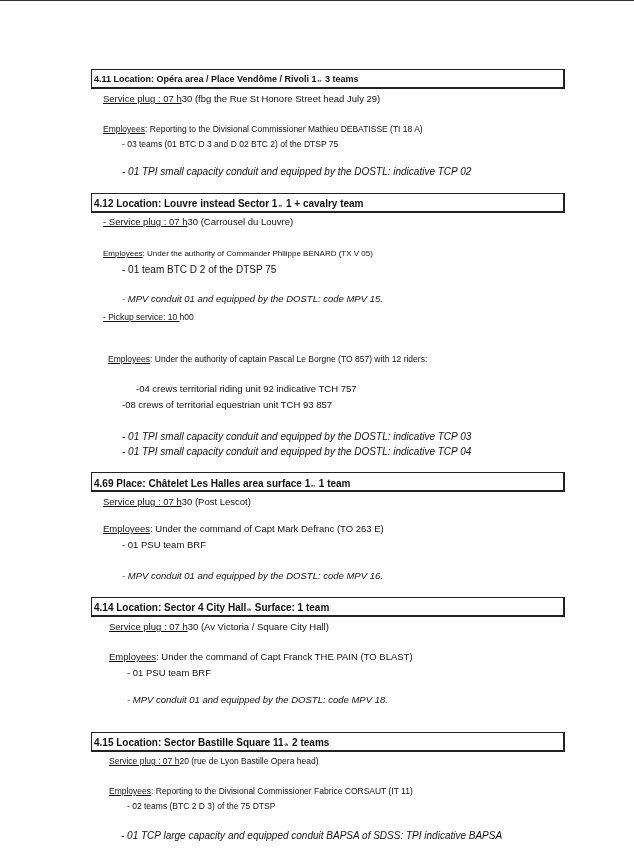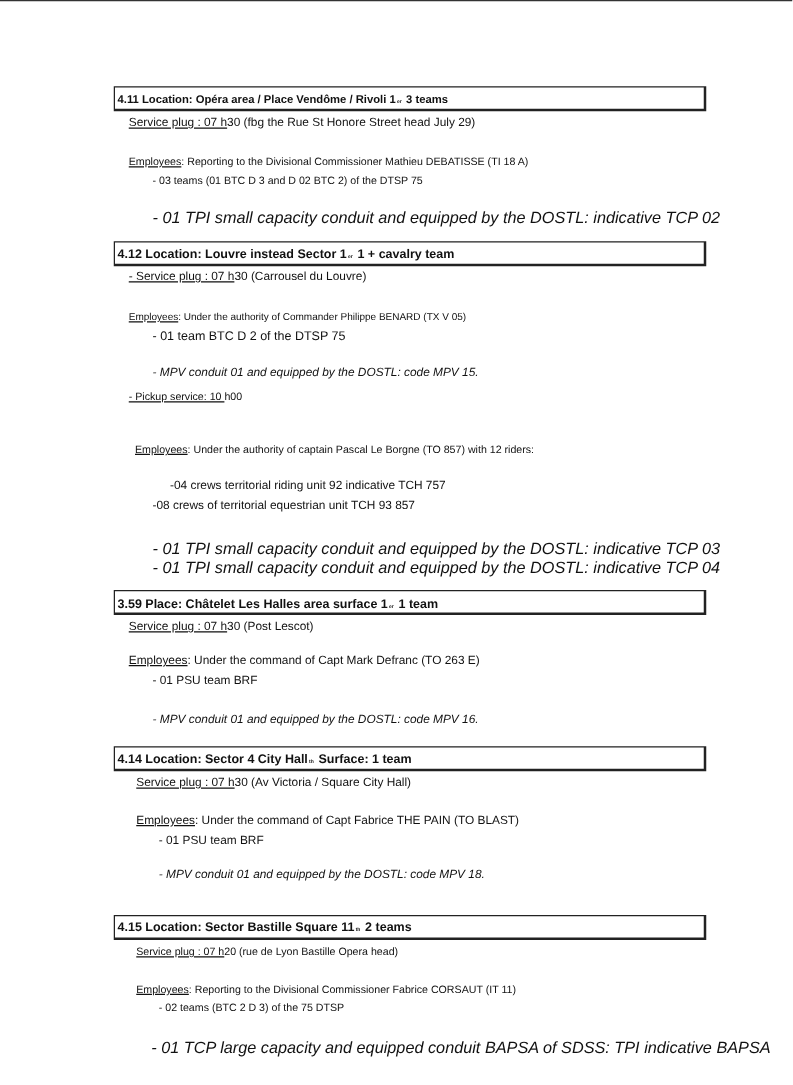--- a/index.html
+++ b/index.html
@@ -7,21 +7,21 @@
            font-family: "Liberation Sans", sans-serif; color: #111; }
     .topline { position: absolute; left: 0; top: 0; width: 634px; height: 1px; background: #333; }
     .box { position: absolute; left: 91px; width: 474px; height: 20px;
            border: 1px solid #222; border-right-width: 2px; border-bottom-width: 2px;
            box-sizing: border-box; }
     .head { position: absolute; left: 94px; font-size: 9px; font-weight: bold; white-space: nowrap; }
     .head.big { font-size: 10px; }
     .sup { font-size: 4px; font-weight: bold; vertical-align: baseline; margin: 0 1px; }
     .line { position: absolute; white-space: nowrap; font-size: 9.5px; }
     .line.sm { font-size: 8.5px; }
-    .line.it { font-style: italic; font-size: 13px; }
+    .line.it { font-style: italic; font-size: 10px; }
     .line.b10 { font-size: 10px; }
     .u { text-decoration: underline; }
   </style>
 </head>
 <body>
 
 <div class="topline"></div>
 
 <div class="box" style="top:69px"></div>
 <div class="head" style="top:74px"><span>4.11 Location: Opéra area / Place Vendôme / Rivoli 1</span><span class="sup">er</span><span> 3 teams</span></div>
@@ -37,30 +37,30 @@
 <div class="line b10" style="left:122px; top:264px">- 01 team BTC D 2 of the DTSP 75</div>
 <div class="line it" style="left:122px; top:293px; font-size:9.5px">- MPV conduit 01 and equipped by the DOSTL: code MPV 15.</div>
 <div class="line sm" style="left:103px; top:312px"><span class="u">- Pickup service: 10 </span><span>h00</span></div>
 <div class="line sm" style="left:108px; top:354px"><span class="u">Employees</span><span>: Under the authority of captain Pascal Le Borgne (TO 857) with 12 riders:</span></div>
 <div class="line" style="left:136px; top:383px">-04 crews territorial riding unit 92 indicative TCH 757</div>
 <div class="line" style="left:122px; top:399px">-08 crews of territorial equestrian unit TCH 93 857</div>
 <div class="line it" style="left:122px; top:431px">- 01 TPI small capacity conduit and equipped by the DOSTL: indicative TCP 03</div>
 <div class="line it" style="left:122px; top:446px">- 01 TPI small capacity conduit and equipped by the DOSTL: indicative TCP 04</div>
 
 <div class="box" style="top:472px"></div>
-<div class="head big" style="top:478px"><span>3.59 Place: Châtelet Les Halles area surface 1</span><span class="sup">er</span><span> 1 team</span></div>
+<div class="head big" style="top:478px"><span>4.69 Place: Châtelet Les Halles area surface 1</span><span class="sup">er</span><span> 1 team</span></div>
 <div class="line" style="left:103px; top:496px"><span class="u">Service plug : 07 h</span><span>30 (Post Lescot)</span></div>
 <div class="line" style="left:103px; top:523px"><span class="u">Employees</span><span>: Under the command of Capt Mark Defranc (TO 263 E)</span></div>
 <div class="line" style="left:122px; top:539px">- 01 PSU team BRF</div>
 <div class="line it" style="left:122px; top:570px; font-size:9.5px">- MPV conduit 01 and equipped by the DOSTL: code MPV 16.</div>
 
 <div class="box" style="top:597px"></div>
 <div class="head big" style="top:602px"><span>4.14 Location: Sector 4 City Hall</span><span class="sup">th</span><span> Surface: 1 team</span></div>
 <div class="line" style="left:109px; top:621px"><span class="u">Service plug : 07 h</span><span>30 (Av Victoria / Square City Hall)</span></div>
-<div class="line" style="left:109px; top:651px"><span class="u">Employees</span><span>: Under the command of Capt Fabrice THE PAIN (TO BLAST)</span></div>
+<div class="line" style="left:109px; top:651px"><span class="u">Employees</span><span>: Under the command of Capt Franck THE PAIN (TO BLAST)</span></div>
 <div class="line" style="left:127px; top:667px">- 01 PSU team BRF</div>
 <div class="line it" style="left:127px; top:694px; font-size:9.5px">- MPV conduit 01 and equipped by the DOSTL: code MPV 18.</div>
 
 <div class="box" style="top:732px"></div>
 <div class="head big" style="top:737px"><span>4.15 Location: Sector Bastille Square 11</span><span class="sup">th</span><span> 2 teams</span></div>
 <div class="line sm" style="left:109px; top:756px"><span class="u">Service plug : 07 h</span><span>20 (rue de Lyon Bastille Opera head)</span></div>
 <div class="line sm" style="left:109px; top:786px"><span class="u">Employees</span><span>: Reporting to the Divisional Commissioner Fabrice CORSAUT (IT 11)</span></div>
 <div class="line sm" style="left:127px; top:801px">- 02 teams (BTC 2 D 3) of the 75 DTSP</div>
 <div class="line it" style="left:121px; top:830px">- 01 TCP large capacity and equipped conduit BAPSA of SDSS: TPI indicative BAPSA</div>
 

